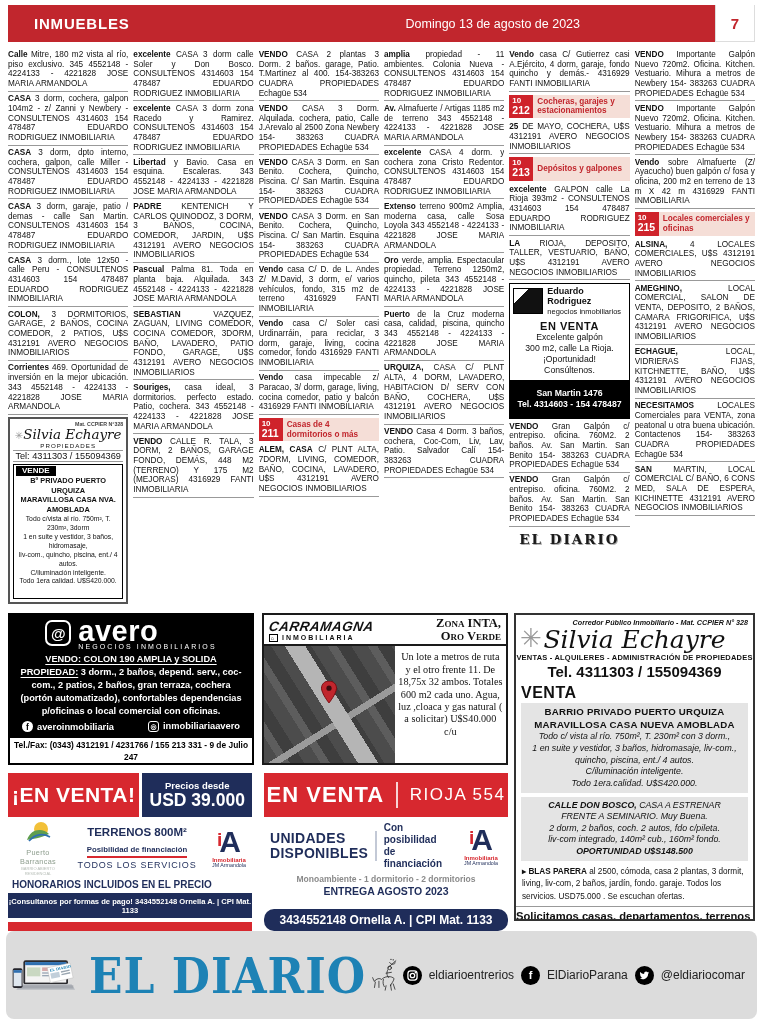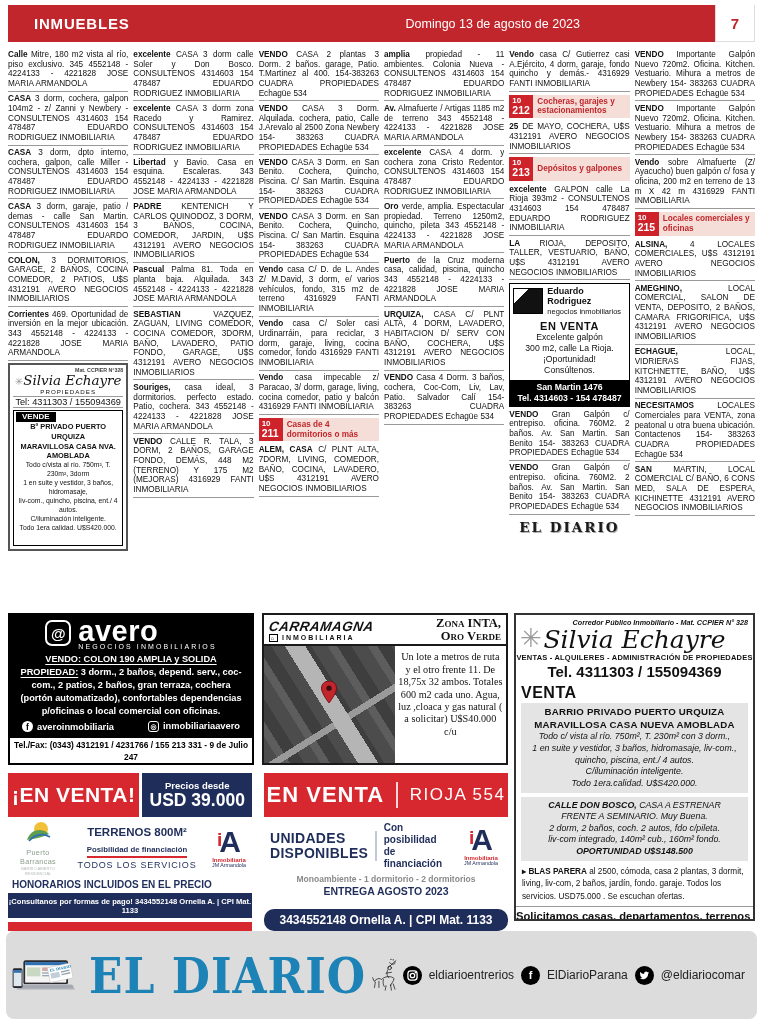--- a/index.html
+++ b/index.html
@@ -30,21 +30,21 @@
   .edu { border:1px solid #000; margin:1px 0 3px; background:#fff; }
   .edu-top { display:flex; align-items:center; gap:4px; padding:3px 3px 2px; }
   .edu-logo { width:30px; height:26px; background:linear-gradient(135deg,#fff 28%,#111 28%); flex:none;
               border:1px solid #000; }
   .edu-name { font-weight:bold; font-size:9px; line-height:1.1; }
   .edu-sub  { font-size:7.5px; }
   .edu-mid { text-align:center; padding:2px 2px 3px; }
   .edu-venta { font-weight:bold; font-size:11px; letter-spacing:.5px; }
   .edu-line { font-size:8.7px; line-height:1.3; }
   .edu-bar { background:#000; color:#fff; text-align:center; font-weight:bold; font-size:8.7px;
-             padding:2px 0; line-height:1.25; }
+             padding:8px 0; line-height:1.25; }
   .eldiario-mini { font-family:"DejaVu Serif", serif; font-weight:bold; font-size:13.5px;
                    letter-spacing:2px; text-align:center; color:#1a1a1a; margin-top:4px;
                    text-shadow:1px 1px 0 #aaa; }
   
   .ss { border:2px solid #555; padding:2px 3px 3px; margin-top:2px; background:#fff; }
   .ss-mat { font-size:5.3px; text-align:right; color:#444; font-weight:bold; }
   .ss-name { font-family:"DejaVu Serif", serif; font-style:italic; font-size:13.5px; text-align:center;
              white-space:nowrap; line-height:1.1; }
   .ss-star { color:#999; font-style:normal; font-size:10px; }
   .ss-sub { font-size:6.2px; letter-spacing:1px; text-align:center; }
@@ -178,20 +178,21 @@
     </div>
     <div class="hdr-page">7</div>
   </div>
 
   <div class="cols">
     <div class="col">
         <p class="ad"><b>Calle</b> Mitre, 180 m2 vista al río, piso exclusivo. 345 4552148 - 4224133 - 4221828 JOSE MARIA ARMANDOLA</p>
         <p class="ad"><b>CASA</b> 3 dorm, cochera, galpon 104m2 - z/ Zanni y Newbery - CONSULTENOS 4314603 154 478487 EDUARDO RODRIGUEZ INMOBILIARIA</p>
         <p class="ad"><b>CASA</b> 3 dorm, dpto interno, cochera, galpon, calle Miller - CONSULTENOS 4314603 154 478487 EDUARDO RODRIGUEZ INMOBILIARIA</p>
         <p class="ad"><b>CASA</b> 3 dorm, garaje, patio / demas - calle San Martin. CONSULTENOS 4314603 154 478487 EDUARDO RODRIGUEZ INMOBILIARIA</p>
+        <p class="ad"><b>CASA</b> 3 dorm., lote 12x50 - calle Peru - CONSULTENOS 4314603 154 478487 EDUARDO RODRIGUEZ INMOBILIARIA</p>
         <p class="ad"><b>COLON,</b> 3 DORMITORIOS, GARAGE, 2 BAÑOS, COCINA COMEDOR, 2 PATIOS, U$S 4312191 AVERO NEGOCIOS INMOBILIARIOS</p>
         <p class="ad"><b>Corrientes</b> 469. Oportunidad de inversión en la mejor ubicación. 343 4552148 - 4224133 - 4221828 JOSE MARIA ARMANDOLA</p>
         <div class="ss" id="box-silvia-small">
       <div class="ss-mat">Mat. CCPIER N°328</div>
       <div class="ss-name"><span class="ss-star">✳</span><span>Silvia Echayre</span></div>
       <div class="ss-sub">PROPIEDADES</div>
       <div class="ss-tel">Tel: 4311303 / 155094369</div>
       <div class="ss-box">
         <div class="ss-vende">VENDE</div>
         <div class="ss-t">Bº PRIVADO PUERTO URQUIZA</div>
@@ -228,20 +229,21 @@
             <span class="n2">211</span>
           </div>
           <div class="sec-title">Casas de 4 dormitorios o más</div>
         </div>
         <p class="ad"><b>ALEM, CASA</b> C/ PLNT ALTA, 7DORM, LIVING, COMEDOR, BAÑO, COCINA, LAVADERO, U$S 4312191 AVERO NEGOCIOS INMOBILIARIOS</p>
       </div>
     <div class="col">
         <p class="ad"><b>amplia</b> propiedad - 11 ambientes. Colonia Nueva - CONSULTENOS 4314603 154 478487 EDUARDO RODRIGUEZ INMOBILIARIA</p>
         <p class="ad"><b>Av.</b> Almafuerte / Artigas 1185 m2 de terreno 343 4552148 - 4224133 - 4221828 JOSE MARIA ARMANDOLA</p>
         <p class="ad"><b>excelente</b> CASA 4 dorm. y cochera zona Cristo Redentor. CONSULTENOS 4314603 154 478487 EDUARDO RODRIGUEZ INMOBILIARIA</p>
+        <p class="ad"><b>Extenso</b> terreno 900m2 Amplia, moderna casa, calle Sosa Loyola 343 4552148 - 4224133 - 4221828 JOSE MARIA ARMANDOLA</p>
         <p class="ad"><b>Oro</b> verde, amplia. Espectacular propiedad. Terreno 1250m2, quincho, pileta 343 4552148 - 4224133 - 4221828 JOSE MARIA ARMANDOLA</p>
         <p class="ad"><b>Puerto</b> de la Cruz moderna casa, calidad, piscina, quincho 343 4552148 - 4224133 - 4221828 JOSE MARIA ARMANDOLA</p>
         <p class="ad"><b>URQUIZA,</b> CASA C/ PLNT ALTA, 4 DORM, LAVADERO, HABITACION D/ SERV CON BAÑO, COCHERA, U$S 4312191 AVERO NEGOCIOS INMOBILIARIOS</p>
         <p class="ad"><b>VENDO</b> Casa 4 Dorm. 3 baños, cochera, Coc-Com, Liv, Lav, Patio. Salvador Calí 154- 383263 CUADRA PROPIEDADES Echagüe 534</p>
       </div>
     <div class="col">
         <p class="ad"><b>Vendo</b> casa C/ Gutierrez casi A.Ejército, 4 dorm, garaje, fondo quincho y demás.- 4316929 FANTI INMOBILIARIA</p>
         <div class="sec">
           <div class="sec-num">
             <span class="n1">10</span>

